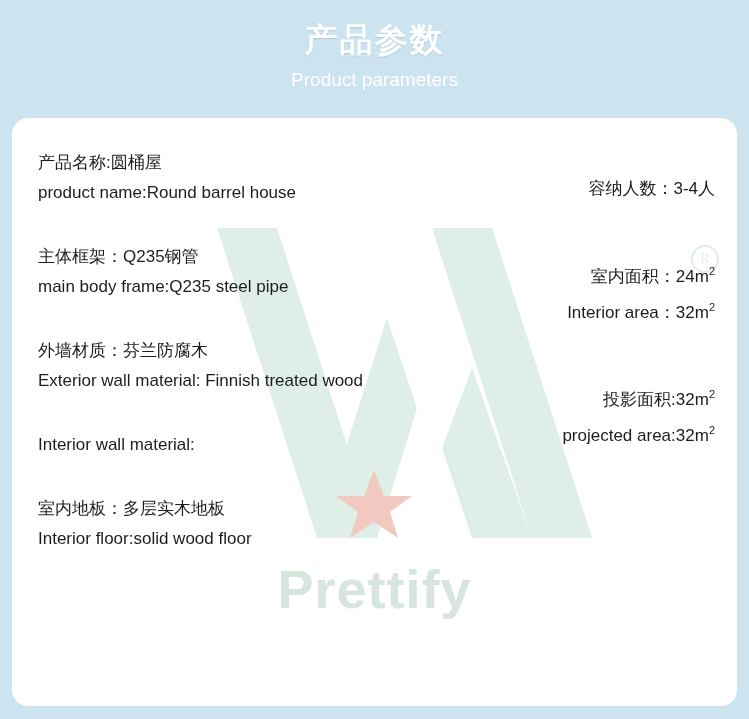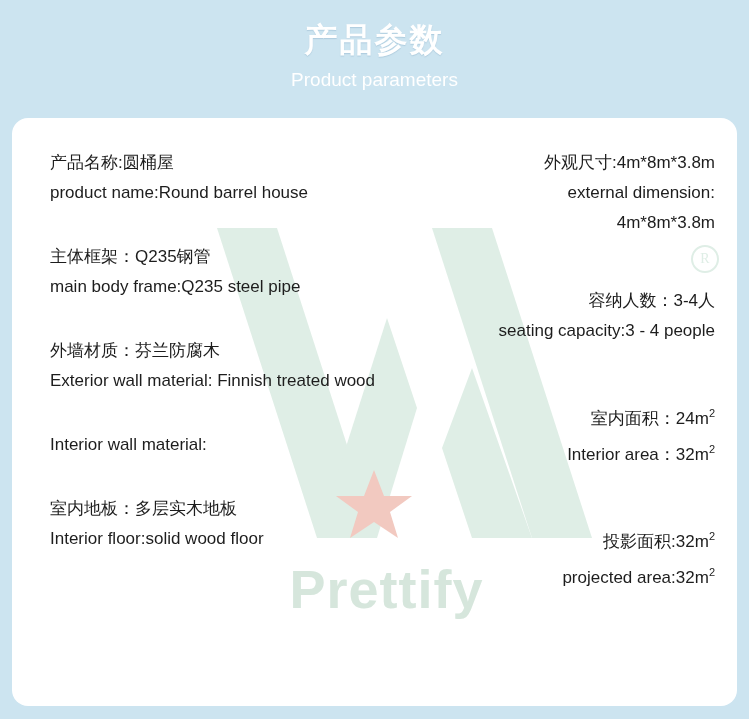--- a/index.html
+++ b/index.html
@@ -52,21 +52,21 @@
     position: absolute;
     left: 0;
     top: 0;
     width: 725px;
     height: 588px;
     pointer-events: none;
     opacity: 1;
   }
   .wm-text {
     position: absolute;
-    left: 12px;
+    left: 0;
     width: 725px;
     top: 440px;
     text-align: center;
     font-size: 54px;
     font-weight: bold;
     color: #d6e6dc;
     letter-spacing: 1px;
   }
   .wm-r {
     position: absolute;
@@ -81,21 +81,21 @@
     line-height: 24px;
     text-align: center;
     font-family: "Liberation Serif", serif;
   }
   .content {
     position: relative;
     z-index: 2;
     display: flex;
     height: 100%;
     box-sizing: border-box;
-    padding: 30px 12px 0 38px;
+    padding: 30px 12px 0 26px;
   }
   .col-left {
     width: 430px;
   }
   .col-right {
     flex: 1;
     text-align: right;
     padding-right: 10px;
   }
   .block {
@@ -186,31 +186,25 @@
 
         <div class="block">
           <div class="line cn">室内地板：多层实木地板</div>
           <div class="line en">Interior floor:solid wood floor</div>
         </div>
 
       </div>
 
       <div class="col-right">
 
-        <div class="block-r">
-          <div class="line cn">外观尺寸:4m*8m*3.8m</div>
-          <div class="line en">external dimension:</div>
-          <div class="line en">4m*8m*3.8m</div>
-        </div>
 
         <div class="spacer-2"></div>
 
         <div class="block-r">
           <div class="line cn">容纳人数：3-4人</div>
-          <div class="line en">seating capacity:3 - 4 people</div>
         </div>
 
         <div class="spacer-3"></div>
 
         <div class="block-r">
           <div class="line cn"><span>室内面积：24m</span><span class="sup">2</span></div>
           <div class="line en"><span>Interior area：32m</span><span class="sup">2</span></div>
         </div>
 
         <div class="spacer-3"></div>

